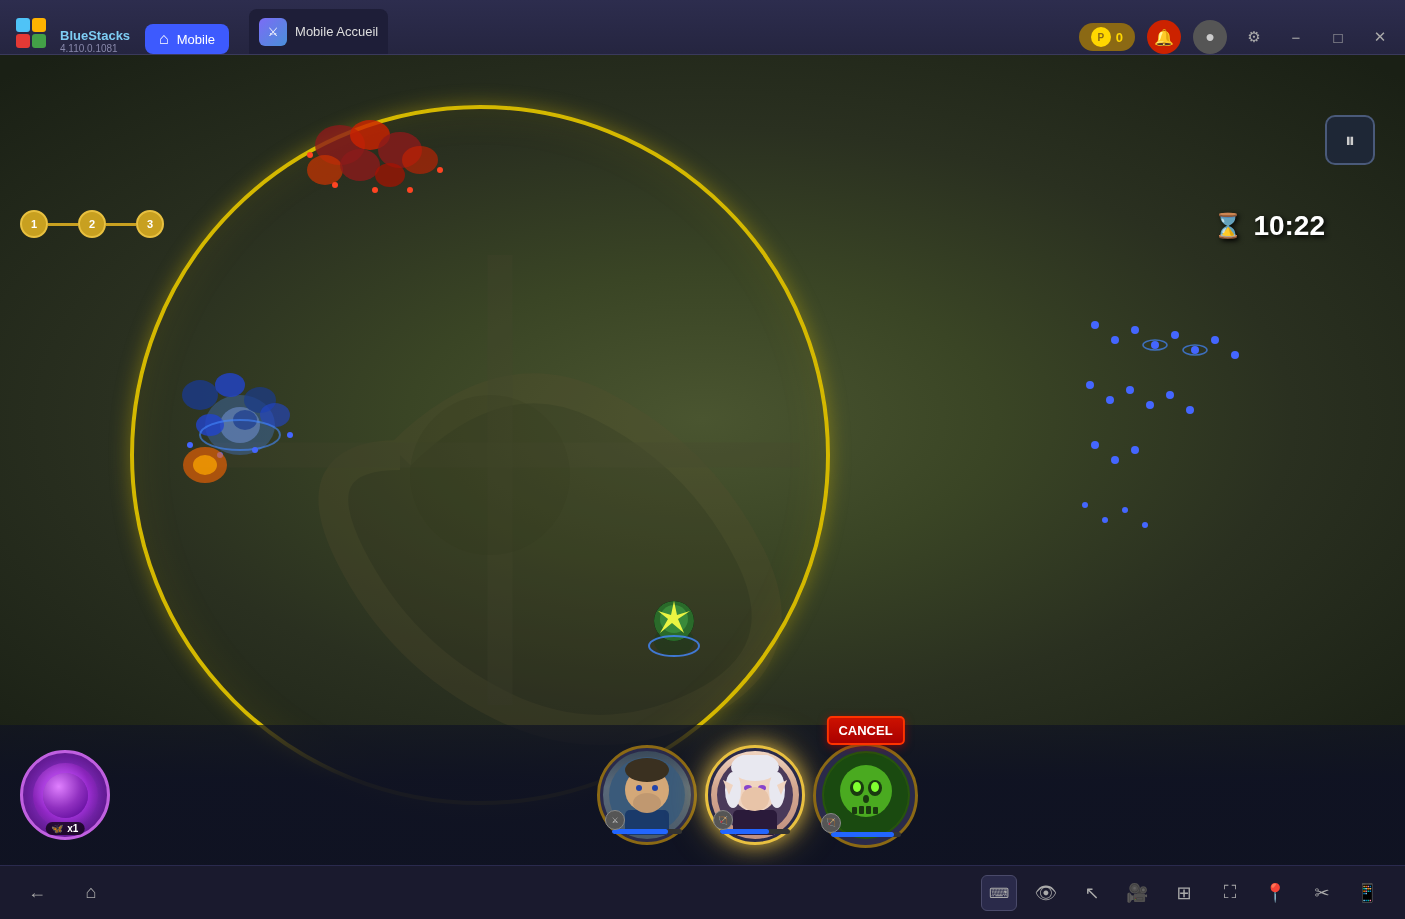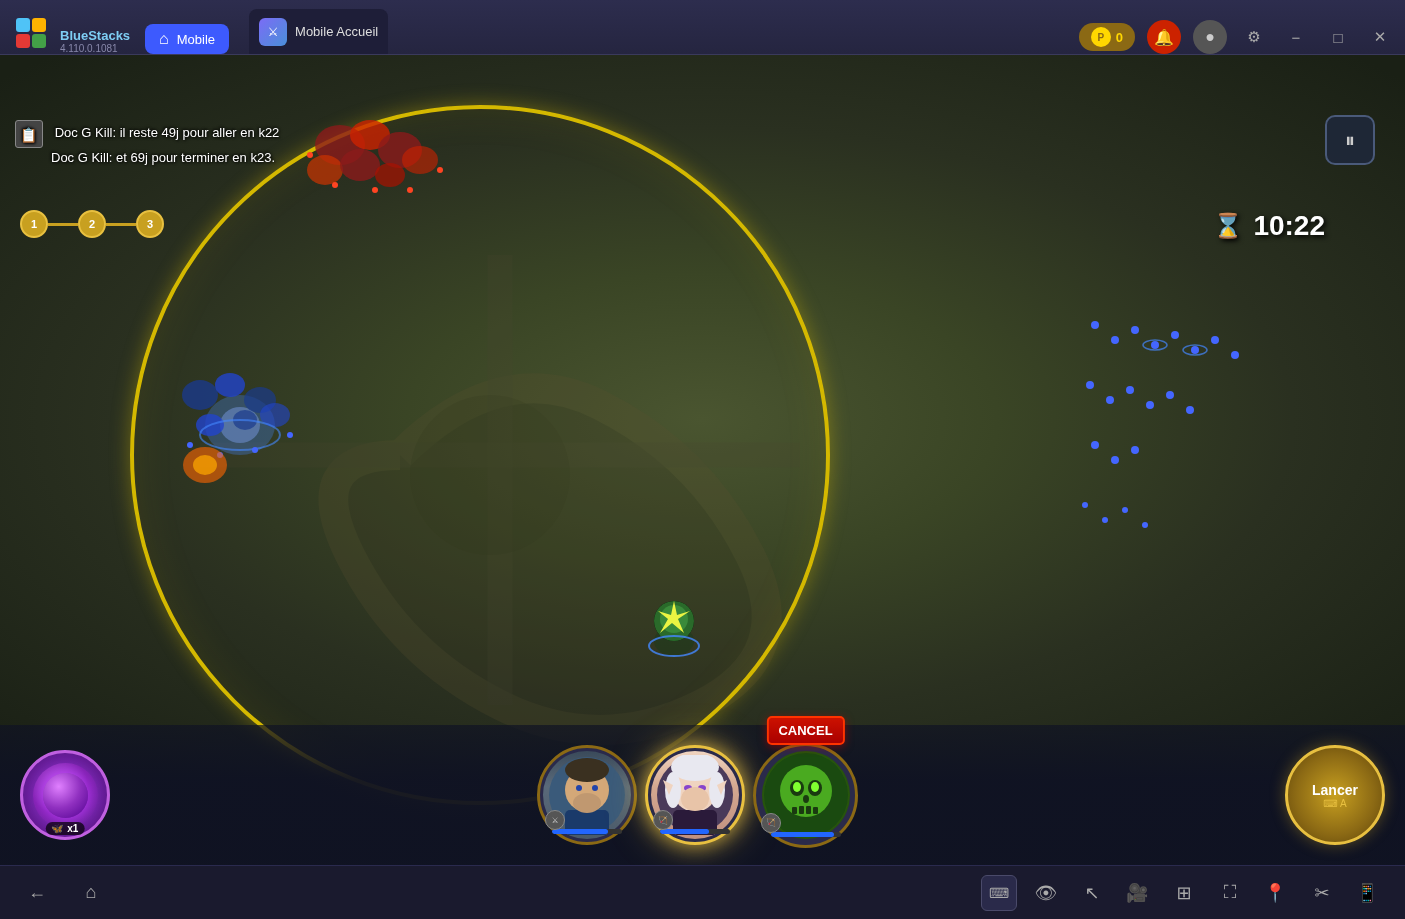--- a/index.html
+++ b/index.html
@@ -458,25 +458,20 @@
 
     <path d="M 400 400 Q 500 300 600 350 Q 700 400 750 500 Q 800 600 700 650 Q 600 700 500 650 Q 400 600 350 500 Q 300 400 400 400" fill="#3a3520" stroke="#5a5030" stroke-width="30" opacity="0.6"></path>
     <path d="M 500 200 L 500 650" stroke="#4a4530" stroke-width="25" opacity="0.5" fill="none"></path>
     <path d="M 200 400 L 800 400" stroke="#4a4530" stroke-width="25" opacity="0.5" fill="none"></path>
 
     <circle cx="490" cy="420" r="80" fill="#2a2a15" opacity="0.3"></circle>
   </svg>
 
   <div class="battle-circle"></div>
 
-  <div class="message-box">
-    <div style="display:inline-block;width:28px;height:28px;background:#444;border:1px solid #888;border-radius:3px;margin-right:8px;vertical-align:middle;text-align:center;line-height:28px;font-size:14px;">📋</div>
-    <span>Doc G Kill: il reste 49j pour aller en k22</span><br>
-    <span style="margin-left:36px">Doc G Kill: et 69j pour terminer en k23.</span>
-  </div>
 
   <div class="step-indicator">
     <div class="step-node">1</div>
     <div class="step-line"></div>
     <div class="step-node">2</div>
     <div class="step-line"></div>
     <div class="step-node">3</div>
   </div>
 
   <div class="timer-display">
@@ -665,24 +660,20 @@
             <rect x="51" y="56" width="5" height="7" rx="1" fill="#1a3a10"></rect>
           </svg>
         </div>
         <div class="hero-hp-bar">
           <div class="hero-hp-fill hp-blue" style="width:90%"></div>
         </div>
         <div class="hero-skill-icon">🏹</div>
       </div>
     </div>
 
-    <div class="launch-btn">
-      <span class="launch-label">Lancer</span>
-      <span class="launch-sub">⌨ A</span>
-    </div>
   </div>
 </div>
 
 <div class="bottom-taskbar">
   <div class="taskbar-left">
     <div class="tb-btn">←</div>
     <div class="tb-btn">⌂</div>
   </div>
   <div class="taskbar-right">
     <div class="tb-btn-kbd">⌨</div>

